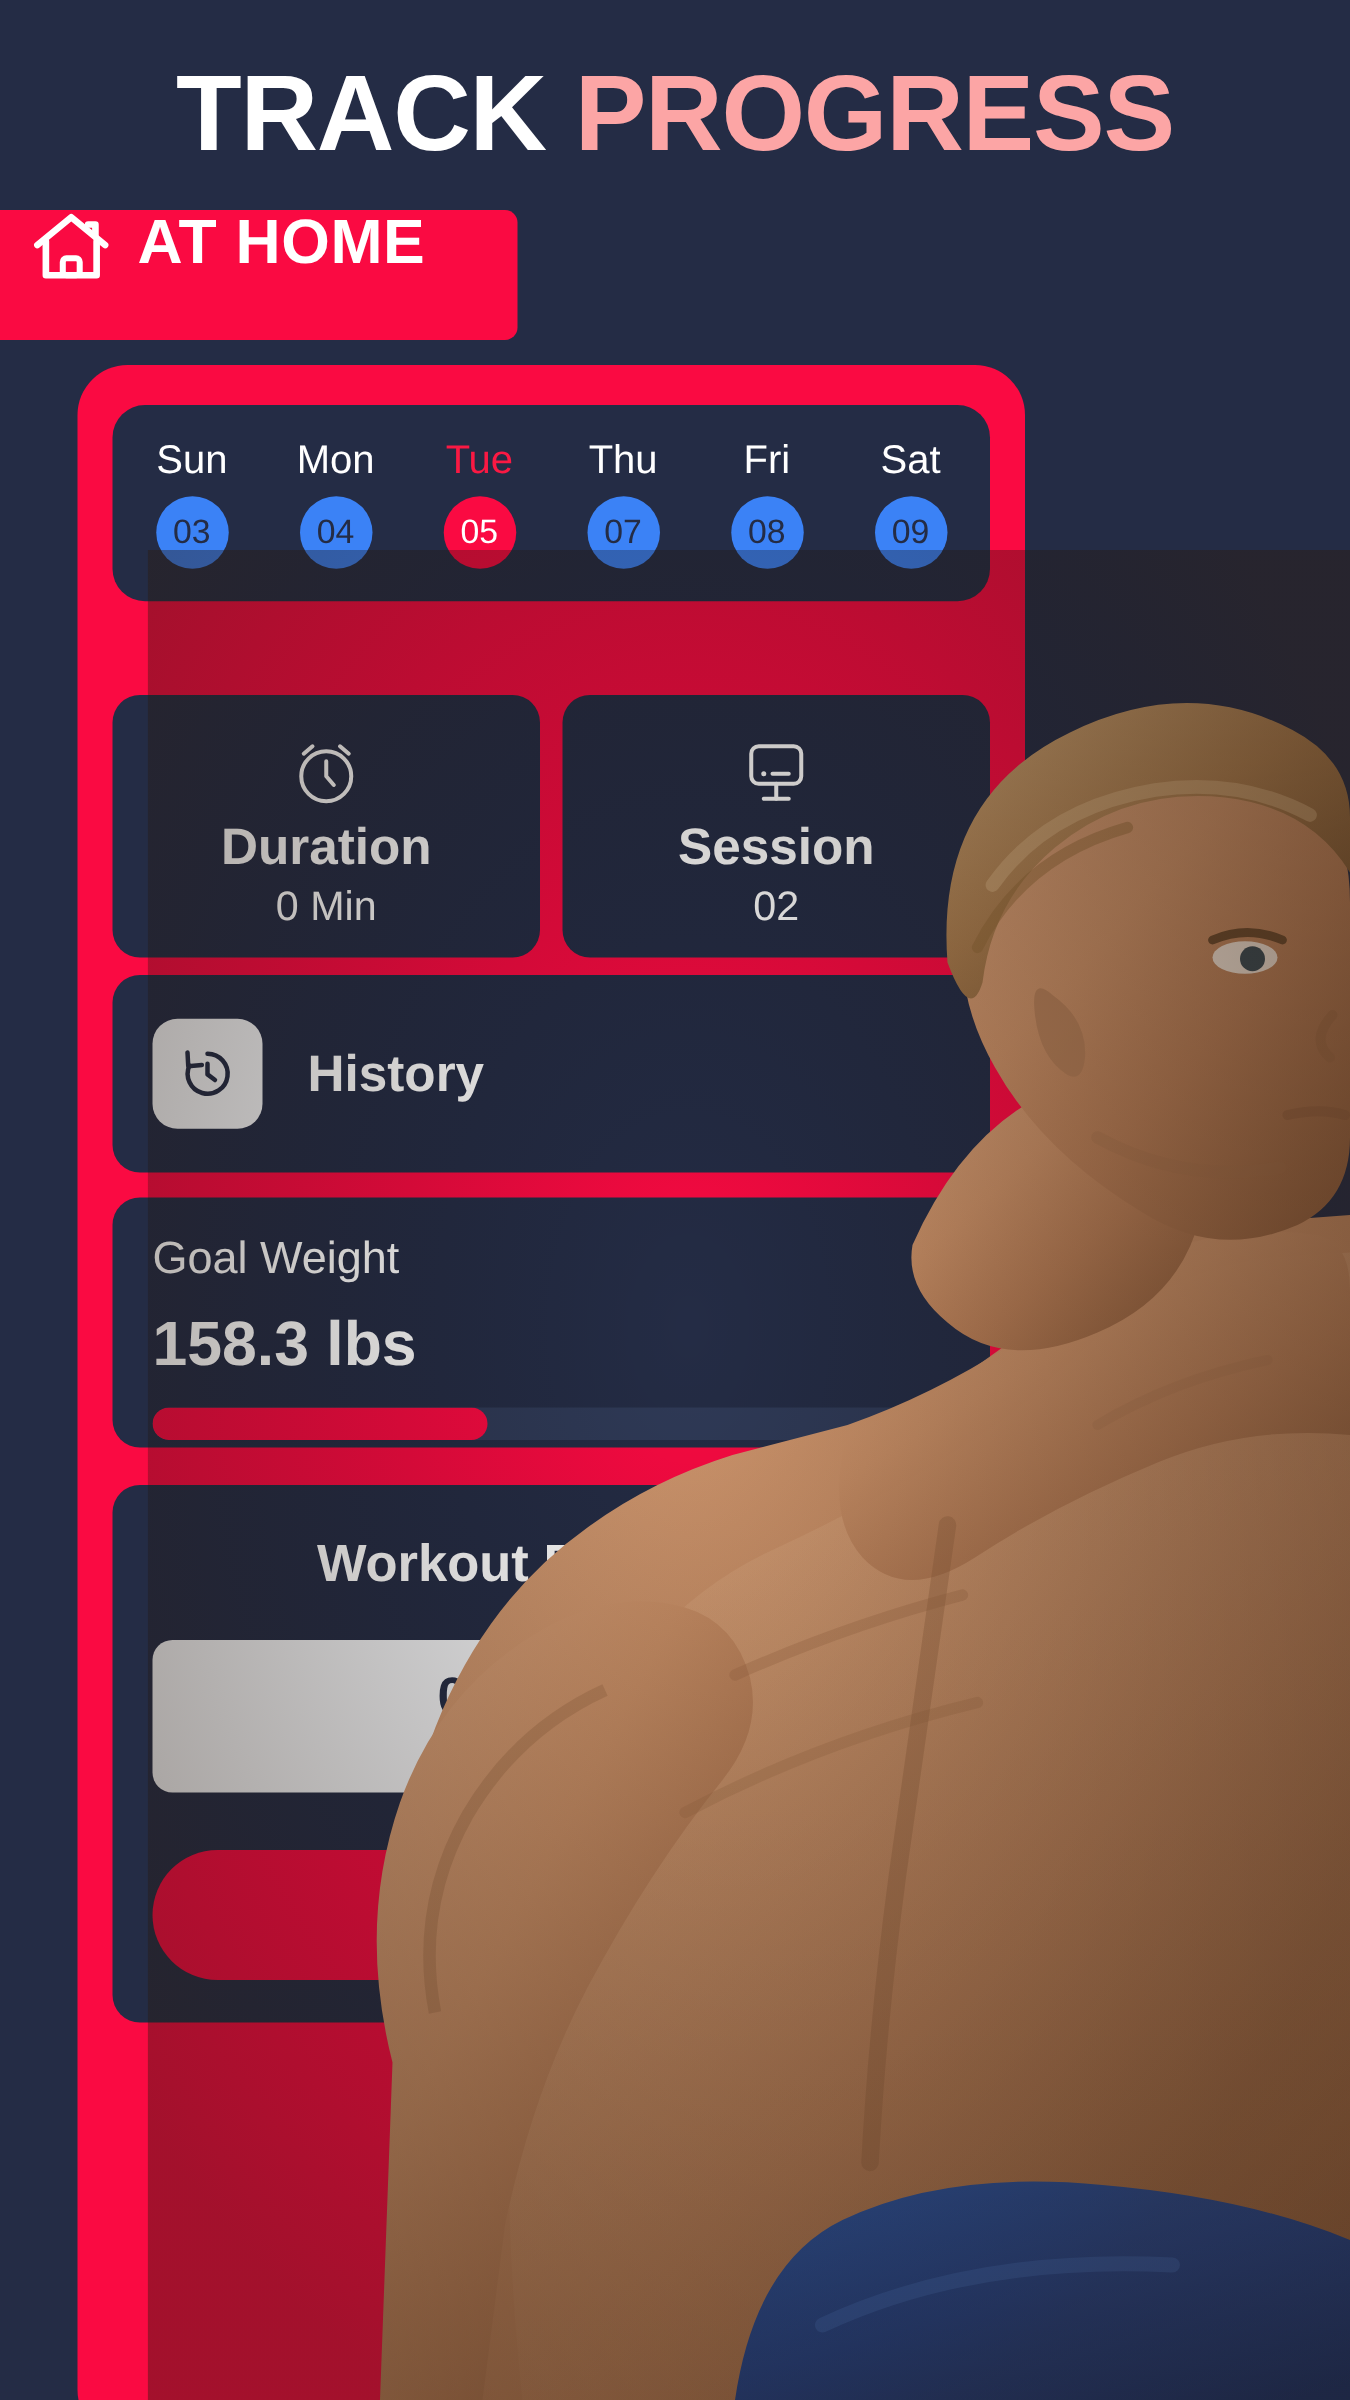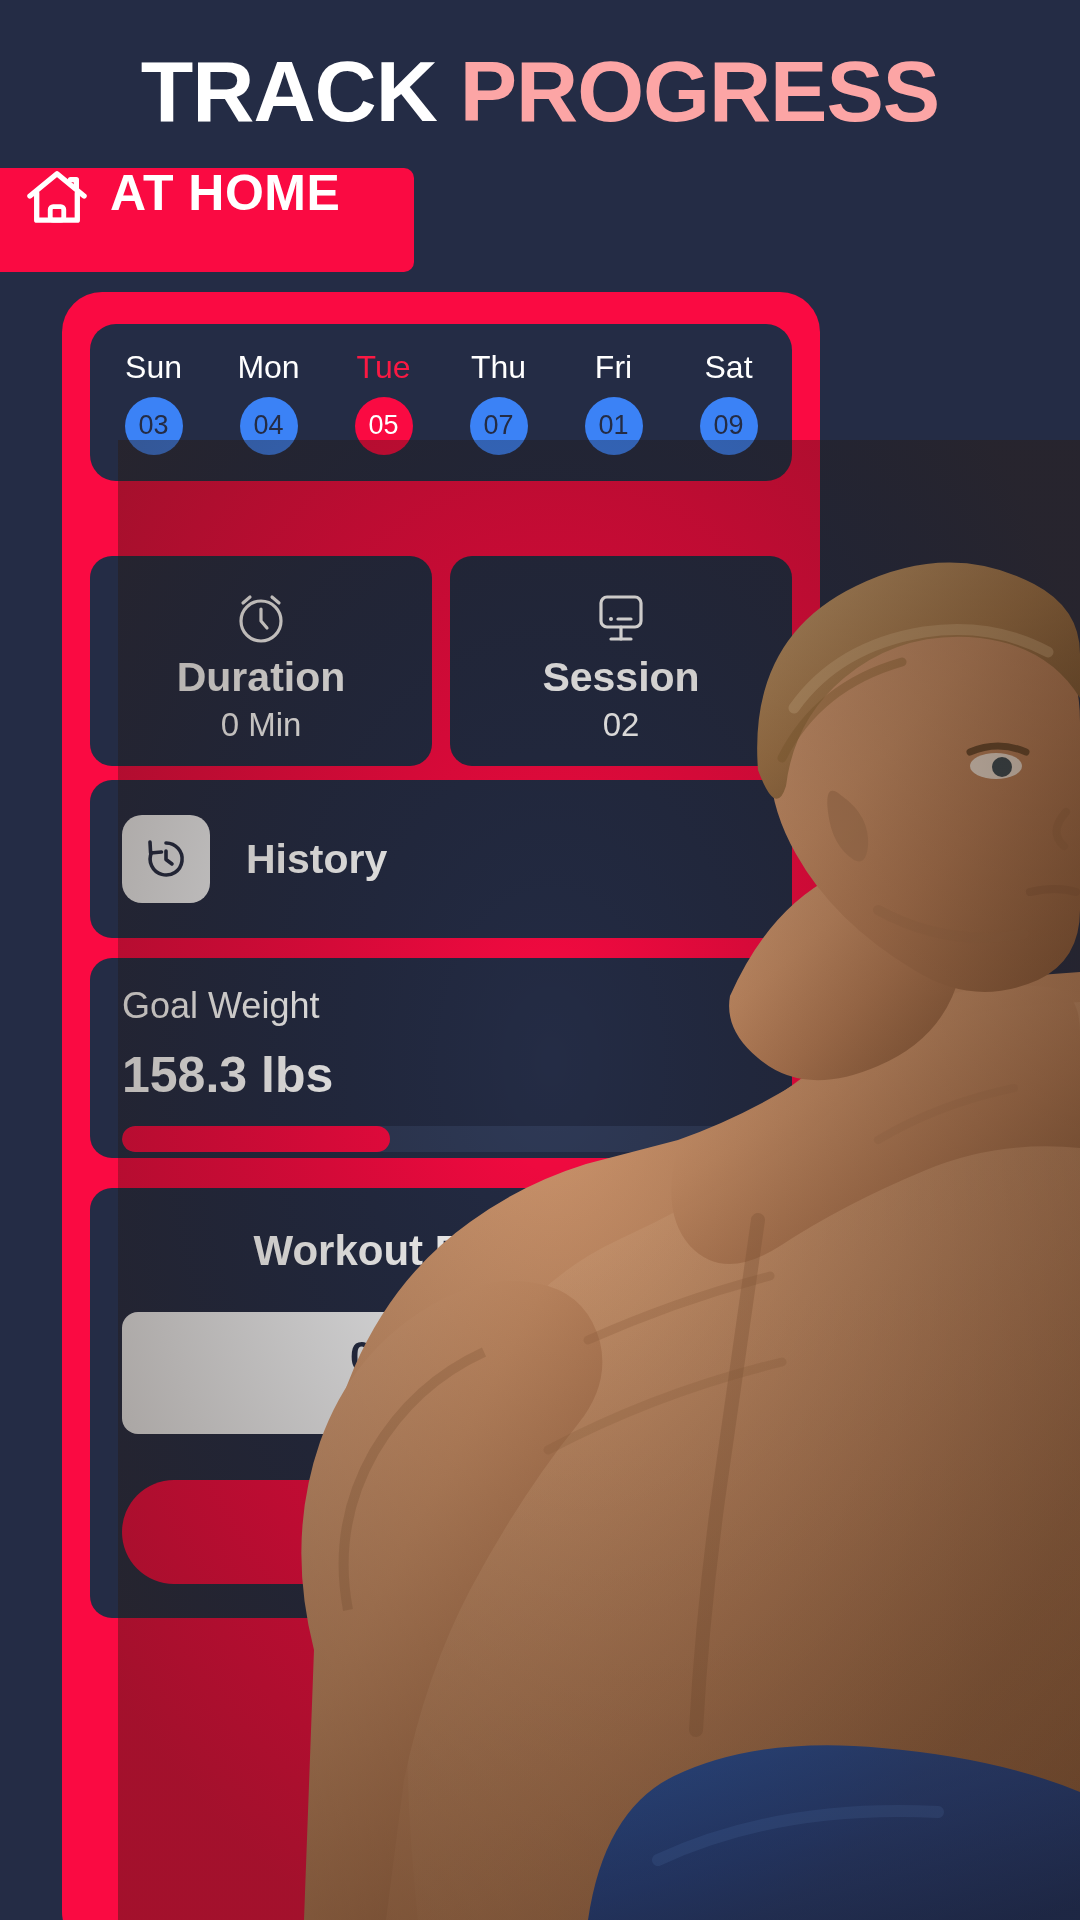--- a/index.html
+++ b/index.html
@@ -313,21 +313,21 @@
       <div class="daycol active">
         <div class="dayname">Tue</div>
         <div class="daynum">05</div>
       </div>
       <div class="daycol">
         <div class="dayname">Thu</div>
         <div class="daynum">07</div>
       </div>
       <div class="daycol">
         <div class="dayname">Fri</div>
-        <div class="daynum">01</div>
+        <div class="daynum">08</div>
       </div>
       <div class="daycol">
         <div class="dayname">Sat</div>
         <div class="daynum">09</div>
       </div>
     </div>
 
     <div class="statsrow">
       <div class="statcard card">
         <svg class="stat-icon" viewBox="0 0 60 60" fill="none">

